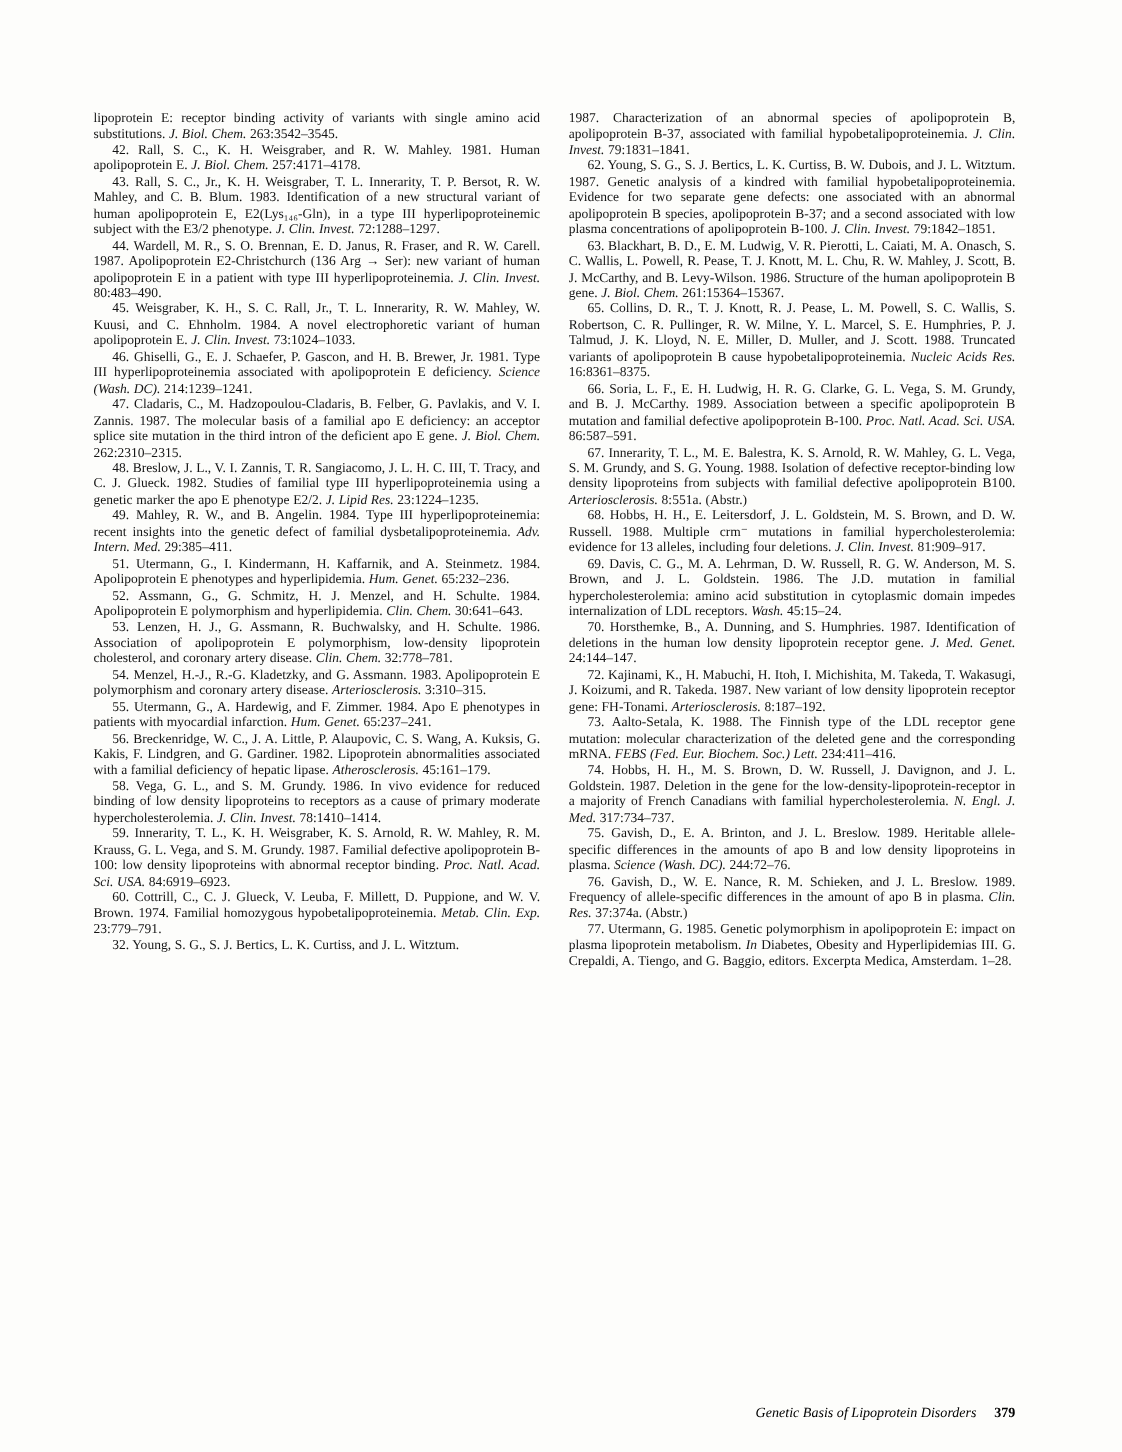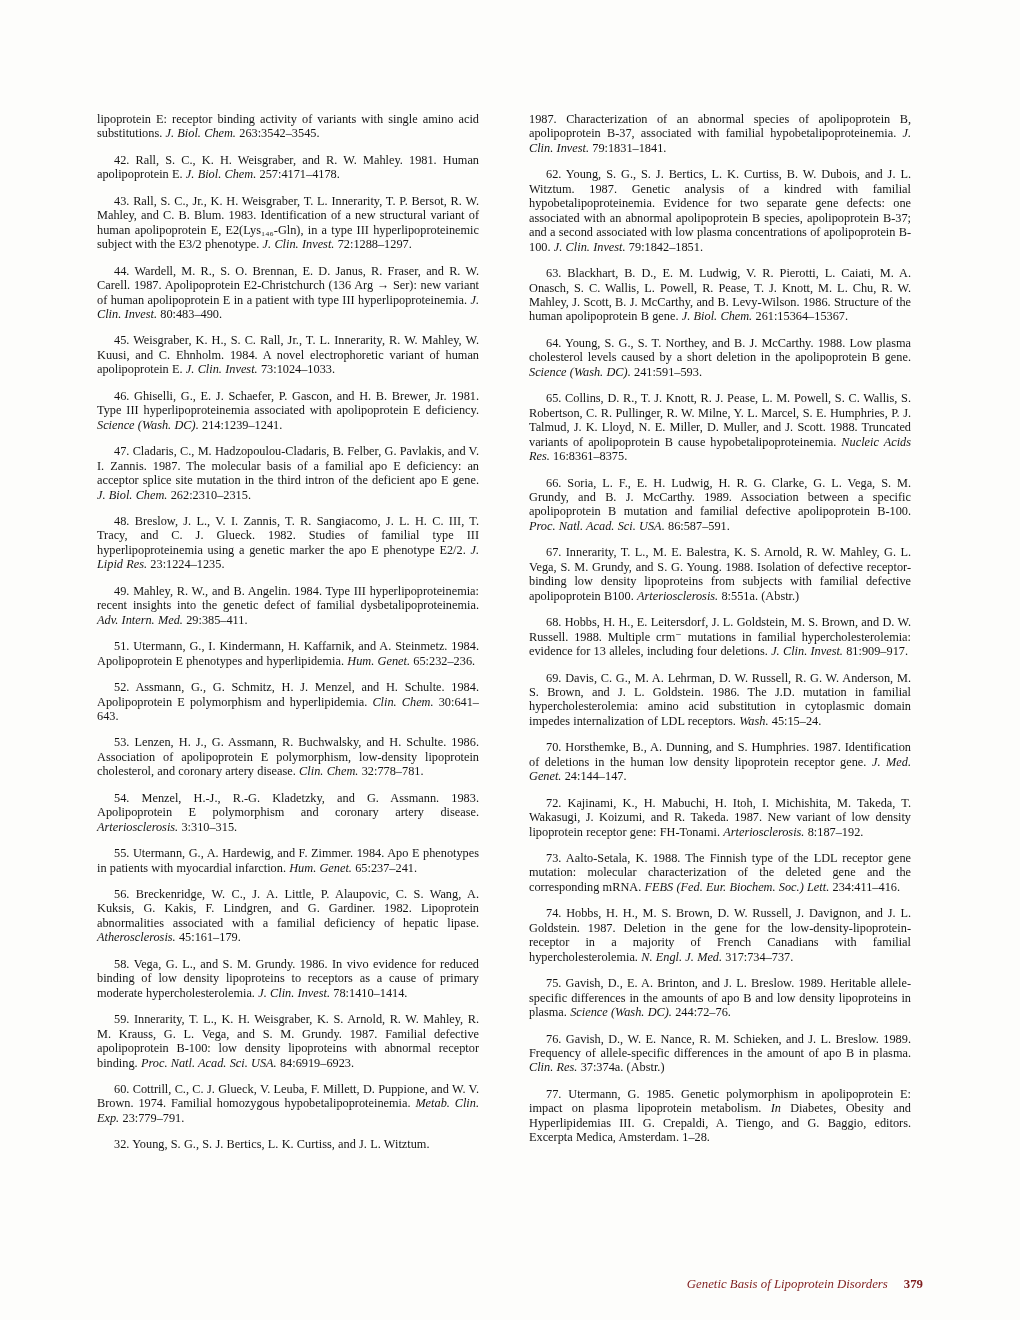--- a/index.html
+++ b/index.html
@@ -24,41 +24,41 @@
     width: 838px;
   }
   .columns {
     display: flex;
     gap: 26px;
   }
   .col {
     width: 406px;
   }
   .ref {
-    margin: 12px;
+    margin: 0;
     font-size: 12.3px;
     line-height: 14.45px;
     text-align: justify;
     text-indent: 17px;
     hyphens: auto;
     -webkit-hyphens: auto;
     word-spacing: 0.2px;
   }
   .ref.cont {
     text-indent: 0;
   }
   .footer {
     position: absolute;
     left: 85px;
     top: 1277px;
     width: 838px;
     text-align: right;
     font-size: 12.8px;
     line-height: 15px;
-    color: #7f1d1d;
+    color: #000000;
   }
   .running-title {
     font-style: italic;
   }
   .page-number {
     font-weight: bold;
     margin-left: 16px;
   }
 </style>
 </head>
@@ -85,21 +85,20 @@
           <p class="ref">56. Breckenridge, W. C., J. A. Little, P. Alaupovic, C. S. Wang, A. Kuksis, G. Kakis, F. Lindgren, and G. Gardiner. 1982. Lipoprotein abnormalities associated with a familial deficiency of hepatic lipase. <i>Atherosclerosis.</i> 45:161–179.</p>
           <p class="ref">58. Vega, G. L., and S. M. Grundy. 1986. In vivo evidence for reduced binding of low density lipoproteins to receptors as a cause of primary moderate hypercholesterolemia. <i>J. Clin. Invest.</i> 78:1410–1414.</p>
           <p class="ref">59. Innerarity, T. L., K. H. Weisgraber, K. S. Arnold, R. W. Mahley, R. M. Krauss, G. L. Vega, and S. M. Grundy. 1987. Familial defective apolipoprotein B-100: low density lipoproteins with abnormal receptor binding. <i>Proc. Natl. Acad. Sci. USA.</i> 84:6919–6923.</p>
           <p class="ref">60. Cottrill, C., C. J. Glueck, V. Leuba, F. Millett, D. Puppione, and W. V. Brown. 1974. Familial homozygous hypobetalipoproteinemia. <i>Metab. Clin. Exp.</i> 23:779–791.</p>
           <p class="ref">32. Young, S. G., S. J. Bertics, L. K. Curtiss, and J. L. Witztum.</p>
         </div>
       <div class="col">
           <p class="ref cont">1987. Characterization of an abnormal species of apolipoprotein B, apolipoprotein B-37, associated with familial hypobetalipoproteinemia. <i>J. Clin. Invest.</i> 79:1831–1841.</p>
           <p class="ref">62. Young, S. G., S. J. Bertics, L. K. Curtiss, B. W. Dubois, and J. L. Witztum. 1987. Genetic analysis of a kindred with familial hypobetalipoproteinemia. Evidence for two separate gene defects: one associated with an abnormal apolipoprotein B species, apolipoprotein B-37; and a second associated with low plasma concentrations of apolipoprotein B-100. <i>J. Clin. Invest.</i> 79:1842–1851.</p>
           <p class="ref">63. Blackhart, B. D., E. M. Ludwig, V. R. Pierotti, L. Caiati, M. A. Onasch, S. C. Wallis, L. Powell, R. Pease, T. J. Knott, M. L. Chu, R. W. Mahley, J. Scott, B. J. McCarthy, and B. Levy-Wilson. 1986. Structure of the human apolipoprotein B gene. <i>J. Biol. Chem.</i> 261:15364–15367.</p>
-          <p class="ref">64. Young, S. G., S. T. Northey, and B. J. McCarthy. 1988. Low plasma cholesterol levels caused by a short deletion in the apolipoprotein B gene. <i>Science (Wash. DC).</i> 241:591–593.</p>
           <p class="ref">65. Collins, D. R., T. J. Knott, R. J. Pease, L. M. Powell, S. C. Wallis, S. Robertson, C. R. Pullinger, R. W. Milne, Y. L. Marcel, S. E. Humphries, P. J. Talmud, J. K. Lloyd, N. E. Miller, D. Muller, and J. Scott. 1988. Truncated variants of apolipoprotein B cause hypobetalipoproteinemia. <i>Nucleic Acids Res.</i> 16:8361–8375.</p>
           <p class="ref">66. Soria, L. F., E. H. Ludwig, H. R. G. Clarke, G. L. Vega, S. M. Grundy, and B. J. McCarthy. 1989. Association between a specific apolipoprotein B mutation and familial defective apolipoprotein B-100. <i>Proc. Natl. Acad. Sci. USA.</i> 86:587–591.</p>
           <p class="ref">67. Innerarity, T. L., M. E. Balestra, K. S. Arnold, R. W. Mahley, G. L. Vega, S. M. Grundy, and S. G. Young. 1988. Isolation of defective receptor-binding low density lipoproteins from subjects with familial defective apolipoprotein B100. <i>Arteriosclerosis.</i> 8:551a. (Abstr.)</p>
           <p class="ref">68. Hobbs, H. H., E. Leitersdorf, J. L. Goldstein, M. S. Brown, and D. W. Russell. 1988. Multiple crm⁻ mutations in familial hypercholesterolemia: evidence for 13 alleles, including four deletions. <i>J. Clin. Invest.</i> 81:909–917.</p>
           <p class="ref">69. Davis, C. G., M. A. Lehrman, D. W. Russell, R. G. W. Anderson, M. S. Brown, and J. L. Goldstein. 1986. The J.D. mutation in familial hypercholesterolemia: amino acid substitution in cytoplasmic domain impedes internalization of LDL receptors. <i>Wash.</i> 45:15–24.</p>
           <p class="ref">70. Horsthemke, B., A. Dunning, and S. Humphries. 1987. Identification of deletions in the human low density lipoprotein receptor gene. <i>J. Med. Genet.</i> 24:144–147.</p>
           <p class="ref">72. Kajinami, K., H. Mabuchi, H. Itoh, I. Michishita, M. Takeda, T. Wakasugi, J. Koizumi, and R. Takeda. 1987. New variant of low density lipoprotein receptor gene: FH-Tonami. <i>Arteriosclerosis.</i> 8:187–192.</p>
           <p class="ref">73. Aalto-Setala, K. 1988. The Finnish type of the LDL receptor gene mutation: molecular characterization of the deleted gene and the corresponding mRNA. <i>FEBS (Fed. Eur. Biochem. Soc.) Lett.</i> 234:411–416.</p>
           <p class="ref">74. Hobbs, H. H., M. S. Brown, D. W. Russell, J. Davignon, and J. L. Goldstein. 1987. Deletion in the gene for the low-density-lipoprotein-receptor in a majority of French Canadians with familial hypercholesterolemia. <i>N. Engl. J. Med.</i> 317:734–737.</p>
           <p class="ref">75. Gavish, D., E. A. Brinton, and J. L. Breslow. 1989. Heritable allele-specific differences in the amounts of apo B and low density lipoproteins in plasma. <i>Science (Wash. DC).</i> 244:72–76.</p>

